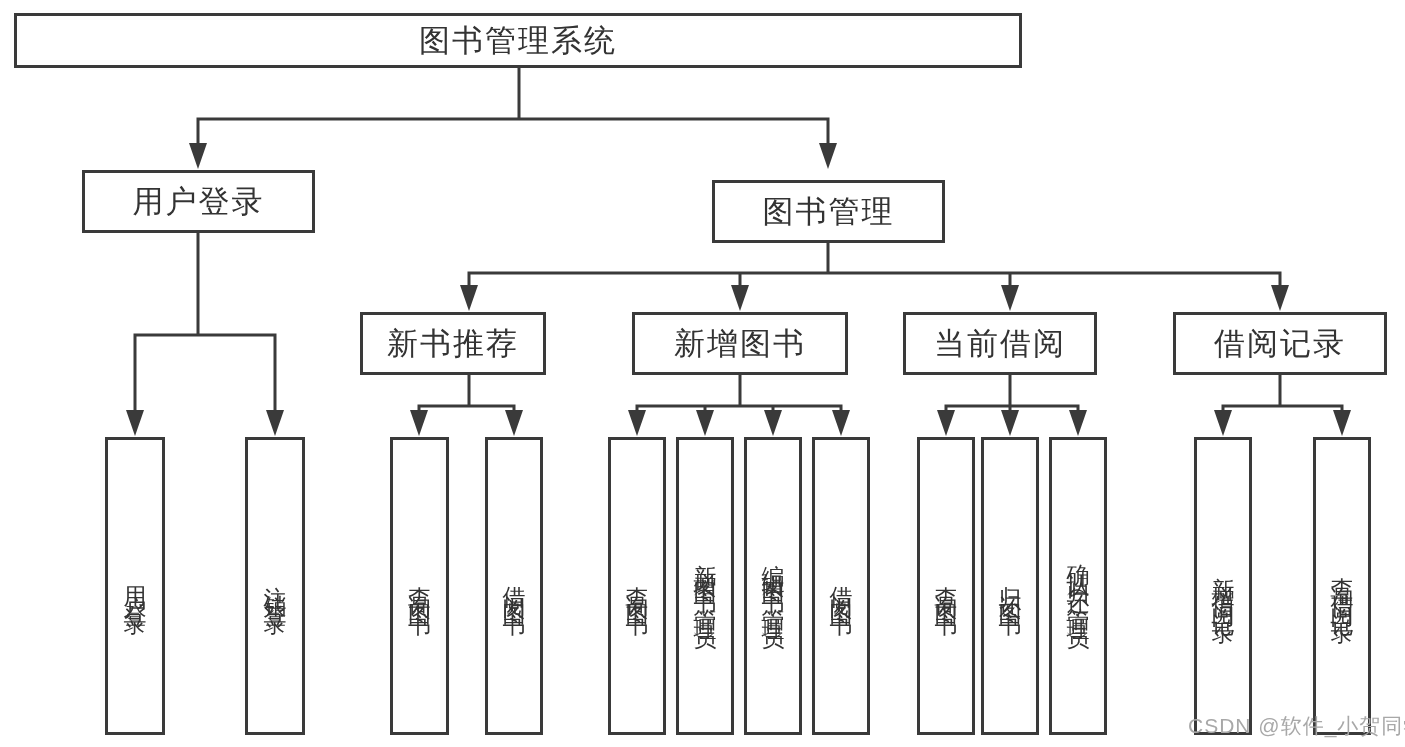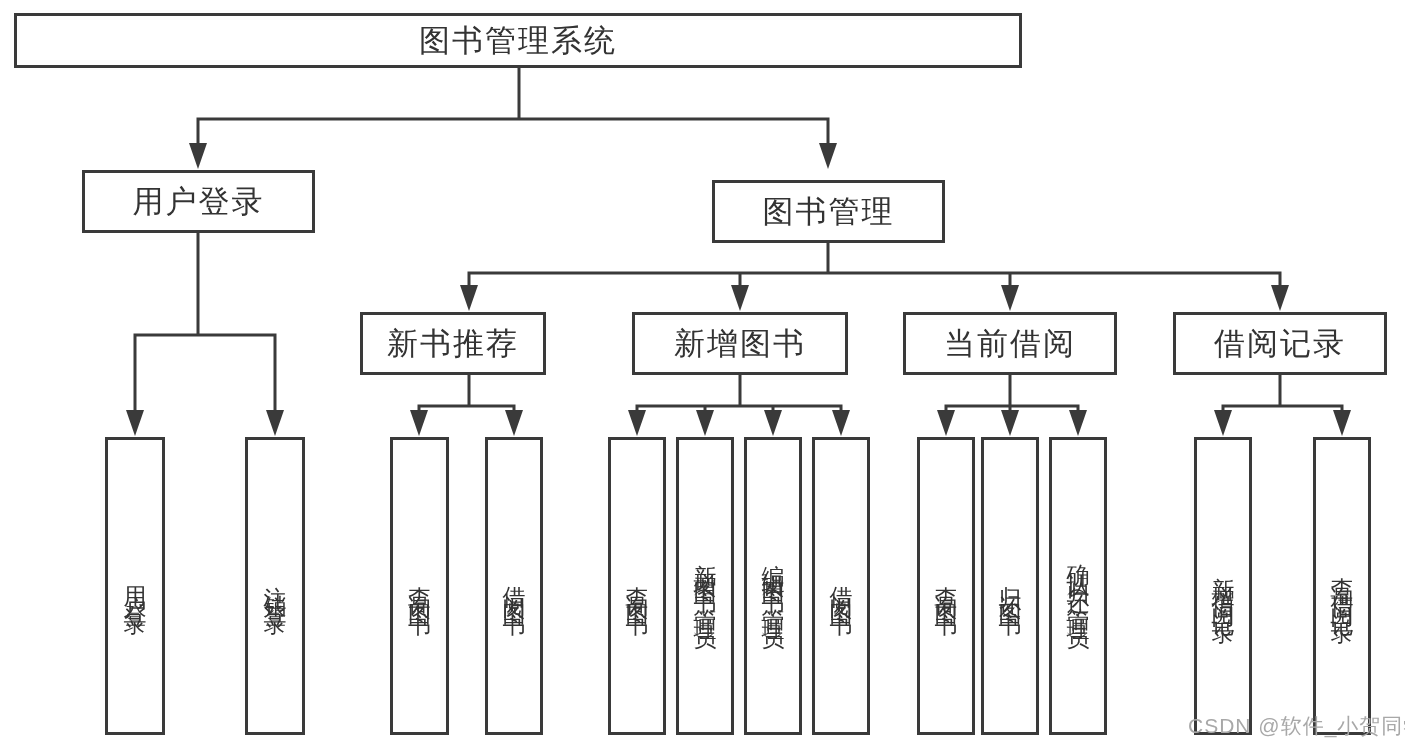--- a/index.html
+++ b/index.html
@@ -101,21 +101,21 @@
   <div class="box hbox" style="left:712px; top:180px; width:233px; height:63px;">
     <span class="lbl">图书管理</span>
   </div>
 
   <div class="box hbox" style="left:360px; top:312px; width:186px; height:63px;">
     <span class="lbl">新书推荐</span>
   </div>
   <div class="box hbox" style="left:632px; top:312px; width:216px; height:63px;">
     <span class="lbl">新增图书</span>
   </div>
-  <div class="box hbox" style="left:903px; top:312px; width:214px; height:63px;text-align:center;">
+  <div class="box hbox" style="left:903px; top:312px; width:194px; height:63px;text-align:center;">
     <span class="lbl">当前借阅</span>
   </div>
   <div class="box hbox" style="left:1173px; top:312px; width:214px; height:63px;">
     <span class="lbl">借阅记录</span>
   </div>
 
   <div class="box vbox" style="left:105px; width:60px;">
     <span class="vlbl">用户登录</span>
   </div>
   <div class="box vbox" style="left:245px; width:60px;">

